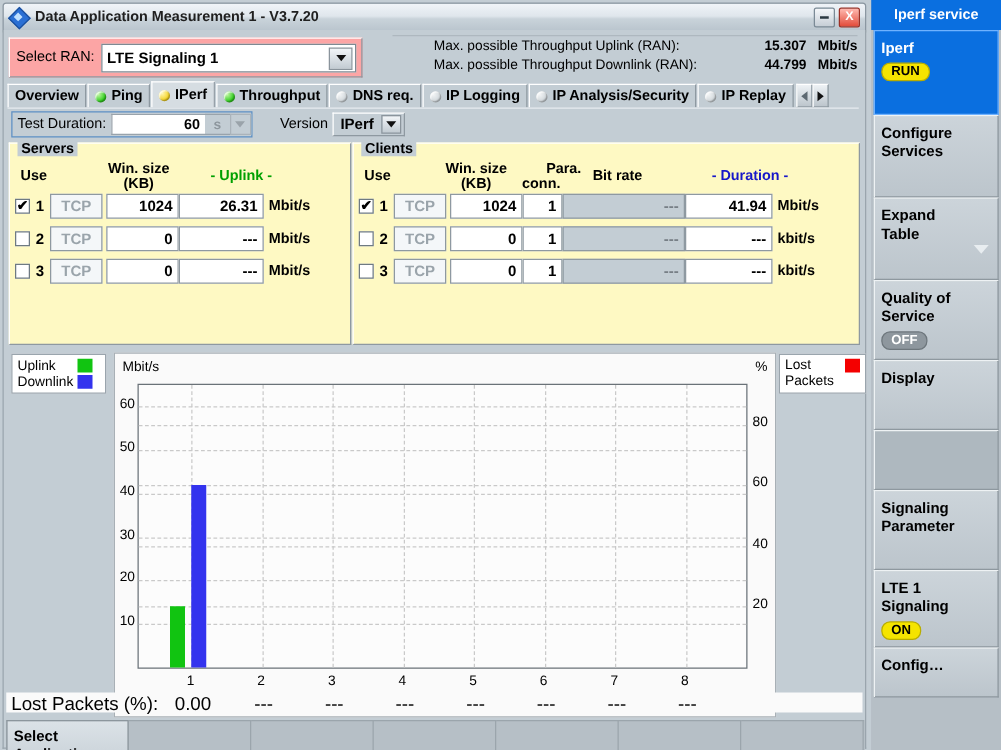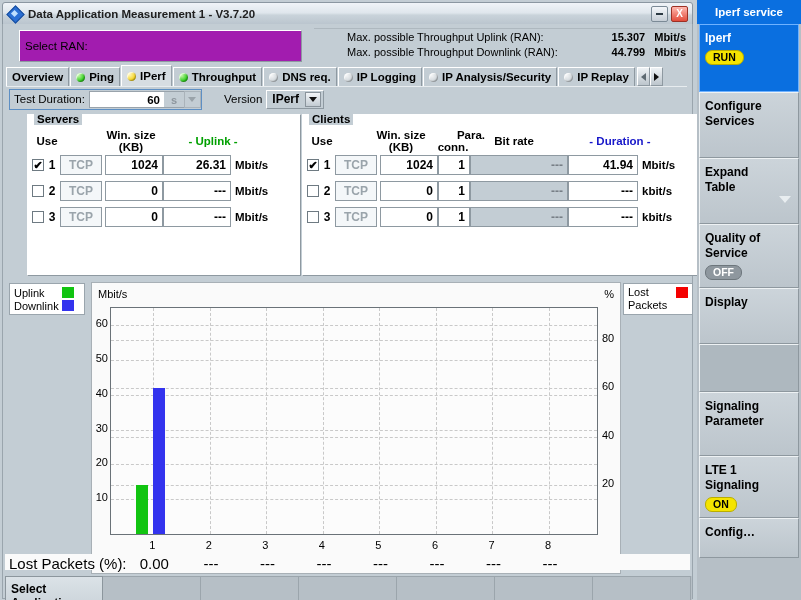--- a/index.html
+++ b/index.html
@@ -29,23 +29,23 @@
           background:linear-gradient(to bottom,#f4f7fa,#c6ced6);
           display:flex;align-items:center;justify-content:center;font-size:9px;line-height:1;}
   .tb-btn.close{background:linear-gradient(to bottom,#ffb9b0,#e24b3a);border-color:#9c3025;color:#fff;font-weight:bold;}
   .tb-btn .minus{display:block;width:7px;height:2px;background:#2b3942;}
   .tb-btn .x{color:#fff;font-weight:bold;font-size:10px;font-family:"Liberation Sans",sans-serif;}
 
   .winbody{position:absolute;left:2px;top:24px;width:689px;height:574px;background:#c3cdd4;border:1px solid #9aa5ad;border-top:none;}
 
   
   .ranrow{position:absolute;left:4px;top:4px;width:679px;height:34px;}
-  .ranbox{position:absolute;left:12px;top:2px;width:281px;height:30px;
-          background:#a21caf;border:1px solid #fefefe;border-right-color:#8e99a1;border-bottom-color:#8e99a1;
-          display:flex;align-items:center;}
+  .ranbox{position:absolute;left:0;top:2px;width:281px;height:30px;
+          background:#fca5a5;border:1px solid #fefefe;border-right-color:#8e99a1;border-bottom-color:#8e99a1;
+          display:flex;align-items:center;justify-content:center;}
   .ranlabel{margin-left:5px;margin-right:5px;font-size:11.5px;}
   .ransel{flex:1;height:21px;margin-right:4px;background:#fff;border:1px solid #7d8a93;
           display:flex;align-items:center;position:relative;}
   .ransel .val{font-weight:bold;font-size:12px;margin-left:4px;}
   .ransel .arrow{position:absolute;right:2px;top:2px;width:17px;height:16px;
           background:linear-gradient(to bottom,#f2f5f8,#c2cbd2);border:1px solid #8a949c;
           display:flex;align-items:center;justify-content:center;}
   .ransel .arrow i{display:block;width:0;height:0;border-left:4px solid transparent;border-right:4px solid transparent;border-top:5px solid #111;}
 
   .thrbox{position:absolute;left:307px;top:0px;width:372px;height:34px;
@@ -88,21 +88,21 @@
   .durspin i{width:0;height:0;border-left:4px solid transparent;border-right:4px solid transparent;border-top:5px solid #9aa3aa;}
   .verlbl{margin-left:22px;margin-right:4px;font-size:11.5px;}
   .versel{height:19px;background:#c3cdd4;border:1px solid #fff;border-right-color:#8e99a1;border-bottom-color:#8e99a1;
           display:flex;align-items:center;padding:0 2px;box-sizing:border-box;}
   .versel .vv{font-weight:bold;font-size:12px;padding:0 6px 0 3px;}
   .versel .varr{width:16px;height:15px;background:linear-gradient(to bottom,#f2f5f8,#c2cbd2);border:1px solid #8a949c;
           display:flex;align-items:center;justify-content:center;box-sizing:border-box;}
   .versel .varr i{width:0;height:0;border-left:4px solid transparent;border-right:4px solid transparent;border-top:5px solid #111;}
 
   
-  .grp{position:absolute;border:1px solid #ffffff;border-right-color:#8e99a1;border-bottom-color:#8e99a1;background:#ffffff;margin-left:20px;}
+  .grp{position:absolute;border:1px solid #ffffff;border-right-color:#8e99a1;border-bottom-color:#8e99a1;background:#fef9c3;}
   .grp-title{position:absolute;left:6px;top:-2px;background:#c3cdd4;padding:0 3px;font-weight:bold;font-size:11.5px;}
   #servers{left:4px;top:90px;width:272px;height:160px;}
   #clients{left:279px;top:90px;width:404px;height:160px;}
 
   .hdr{position:absolute;font-weight:bold;font-size:11.5px;text-align:center;line-height:12px;}
   .hdr-uplink{color:#00a000;}
   .hdr-downlink{color:#1717c9;}
 
   .row{position:absolute;height:24px;display:flex;align-items:center;}
   .ck{width:12px;height:12px;background:#fff;border:1px solid #6e7a82;
@@ -182,20 +182,26 @@
             <span class="x">X</span>
           </span>
       </span>
     </div>
 
     <div class="winbody">
 
       <div class="ranrow">
         <div class="ranbox">
           <span class="ranlabel">Select RAN:</span>
+          <div class="ransel">
+            <span class="val">LTE Signaling 1</span>
+            <span class="arrow">
+                <i></i>
+              </span>
+          </div>
         </div>
         <div class="thrbox">
           <div class="thrline">
             <span class="thrlbl">Max. possible Throughput Uplink (RAN):</span>
             <span class="thrval">15.307</span>
             <span class="thrunit">Mbit/s</span>
           </div>
           <div class="thrline">
             <span class="thrlbl">Max. possible Throughput Downlink (RAN):</span>
             <span class="thrval">44.799</span>

